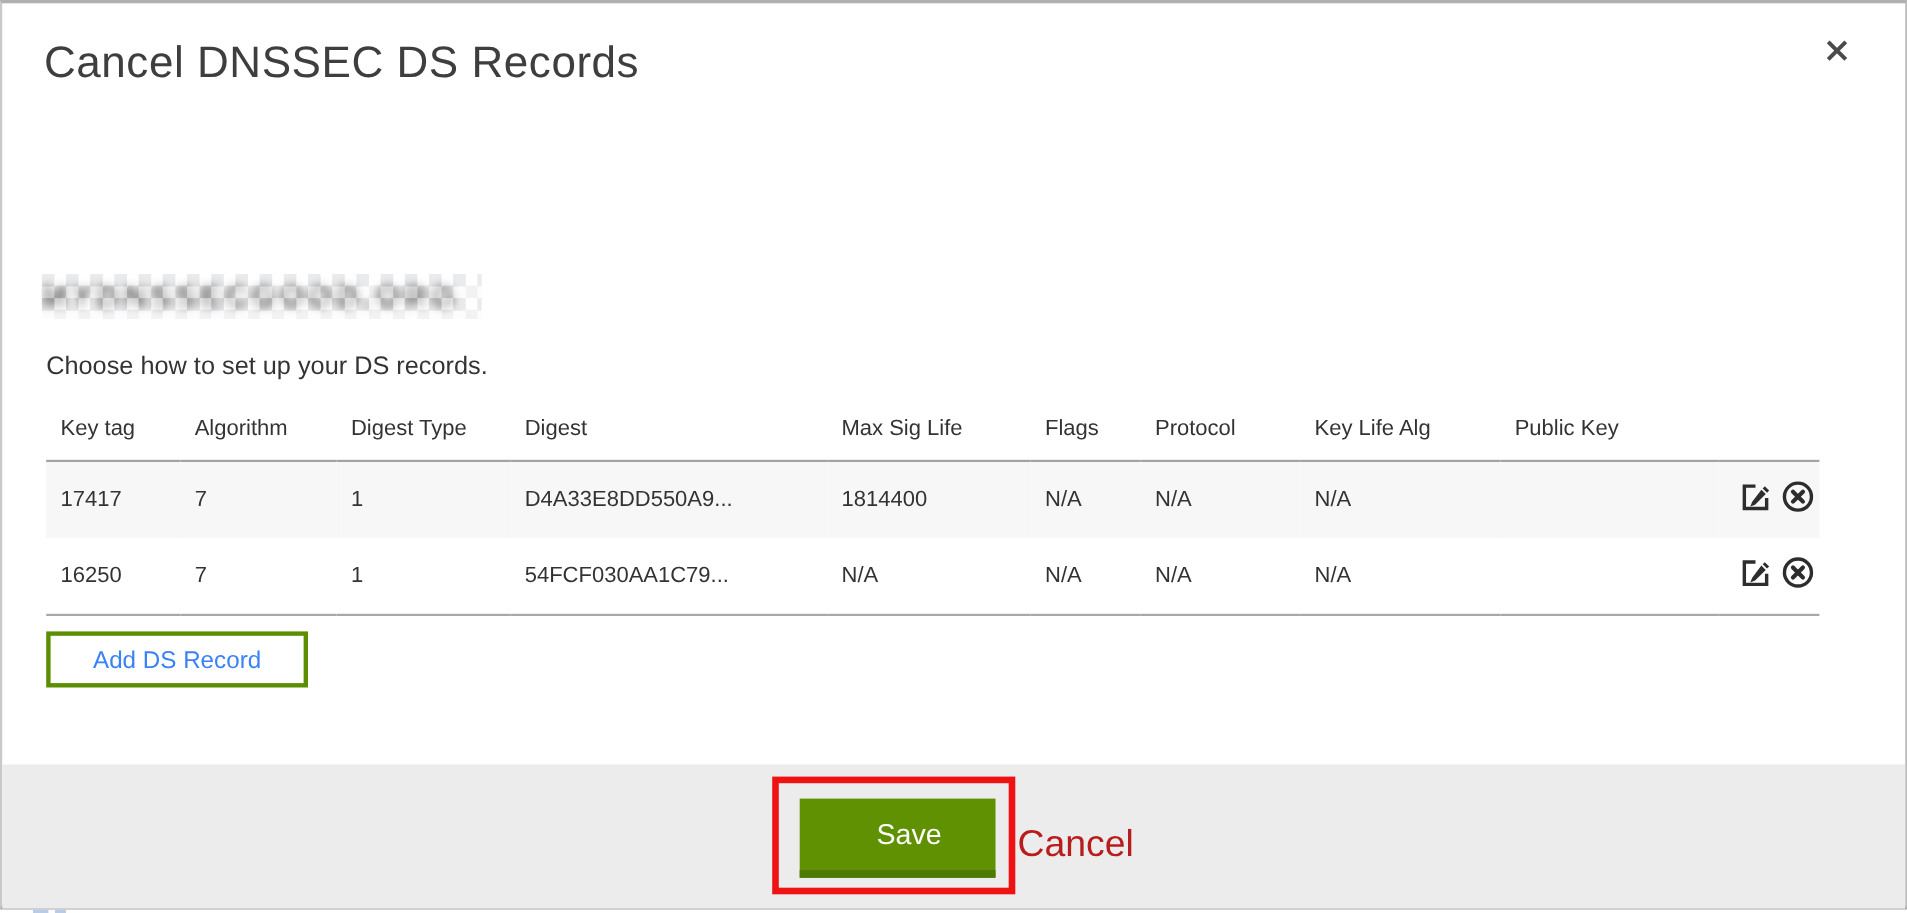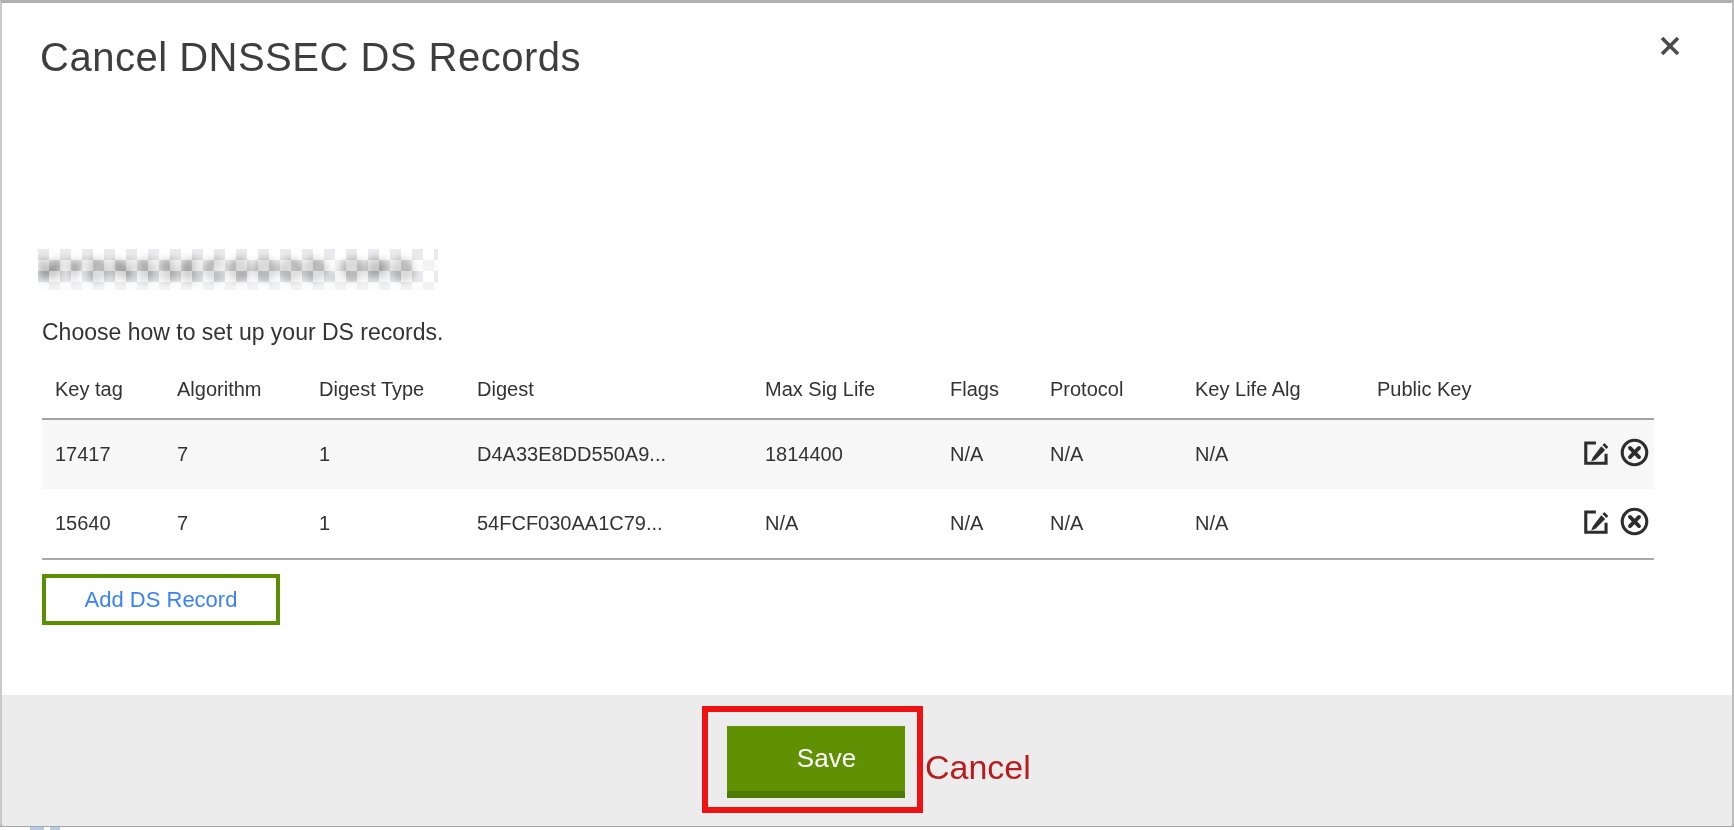--- a/index.html
+++ b/index.html
@@ -138,21 +138,21 @@
           <span class="row-icon">
             <svg width="31" height="31" viewBox="0 0 26 26">
               <circle cx="13" cy="13" r="10.3" fill="none" stroke="#2d2d2d" stroke-width="2.6"></circle>
               <line x1="9.2" y1="9.2" x2="16.8" y2="16.8" stroke="#2d2d2d" stroke-width="3.2" stroke-linecap="round"></line>
               <line x1="16.8" y1="9.2" x2="9.2" y2="16.8" stroke="#2d2d2d" stroke-width="3.2" stroke-linecap="round"></line>
             </svg>
           </span>
         </td>
       </tr>
       <tr>
-        <td>15640</td>
+        <td>16250</td>
         <td>7</td>
         <td>1</td>
         <td>54FCF030AA1C79...</td>
         <td>N/A</td>
         <td>N/A</td>
         <td>N/A</td>
         <td>N/A</td>
         <td></td>
         <td class="actions-cell">
           <span class="row-icon">

